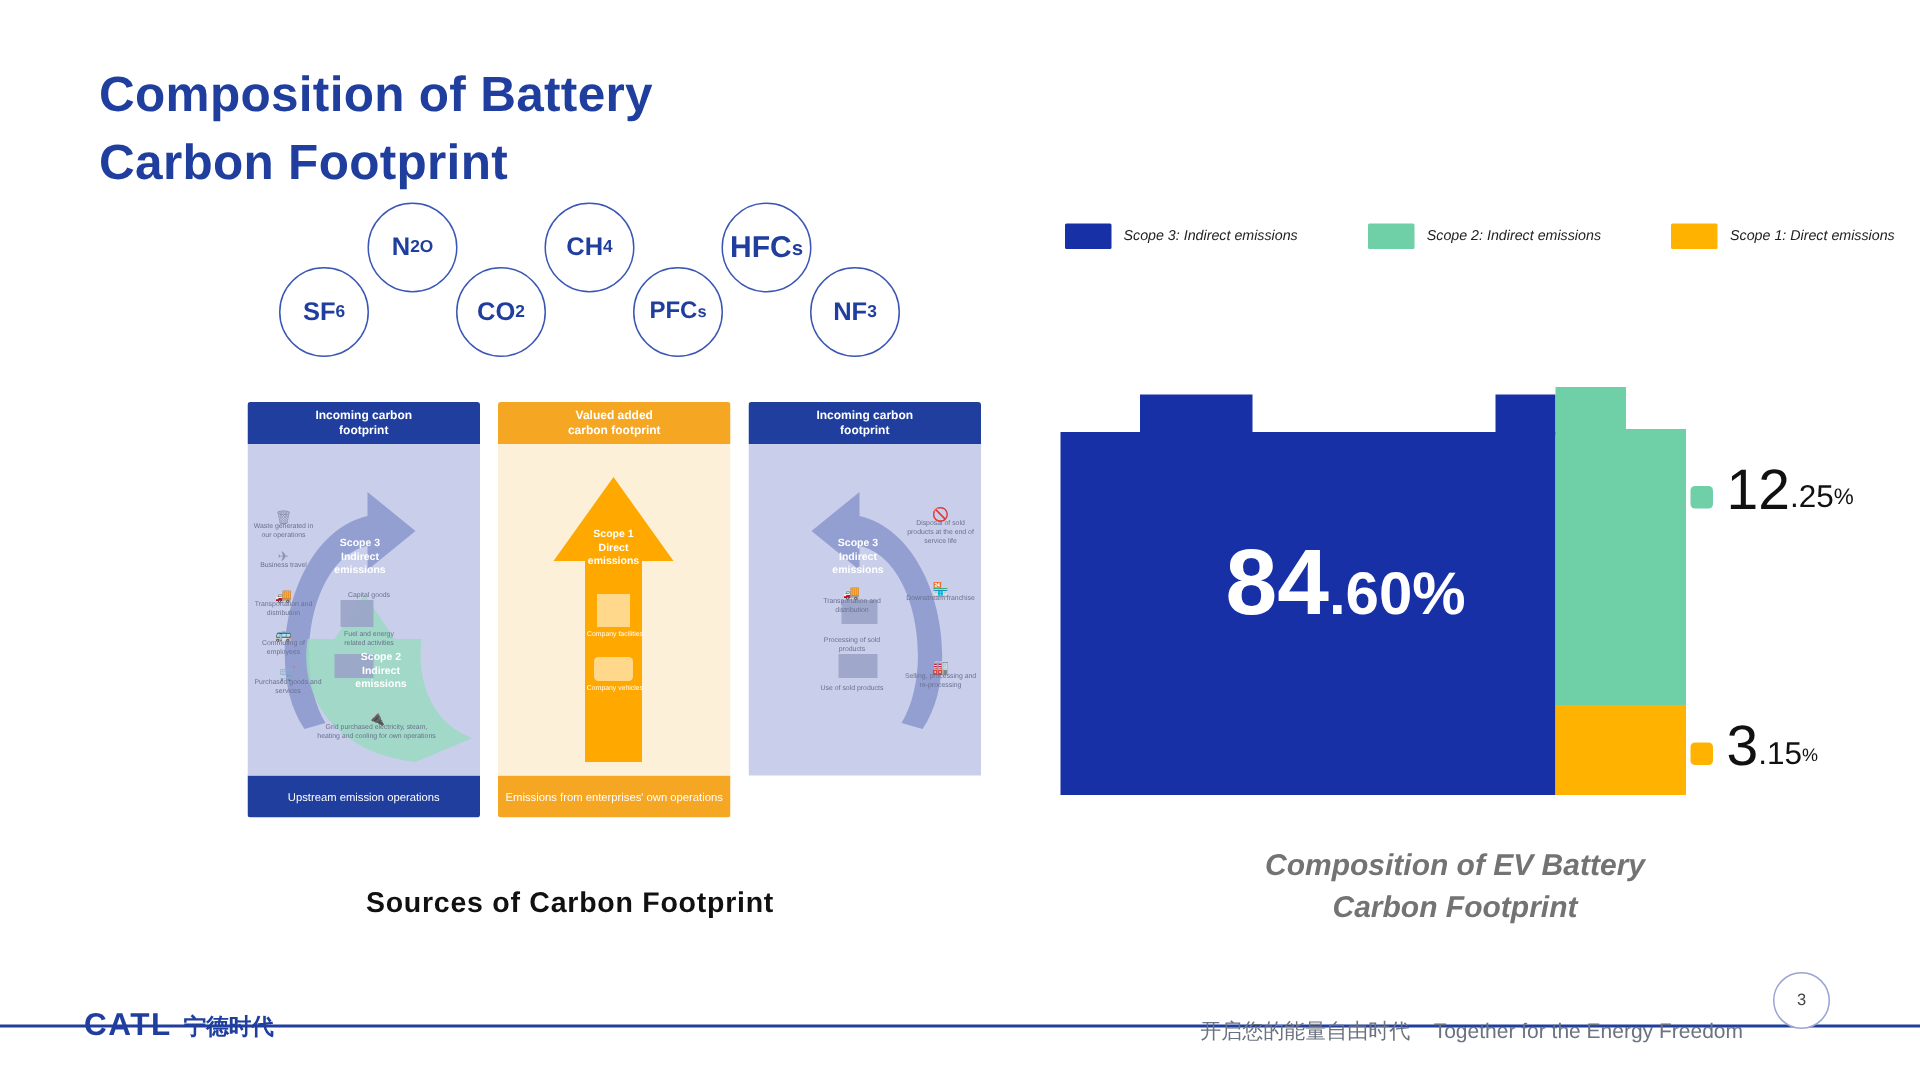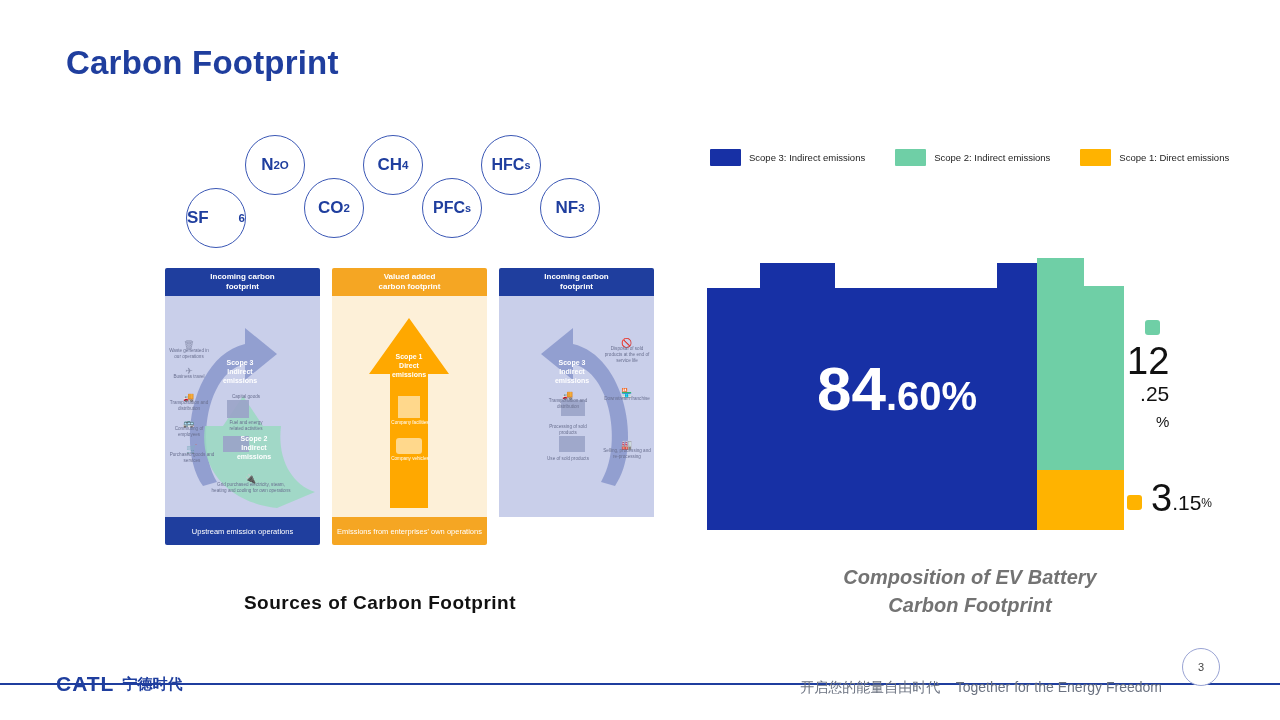--- a/index.html
+++ b/index.html
@@ -52,21 +52,21 @@
 
   .tiny{font-size:4.6px;line-height:6px;color:#6a7090;text-align:center;}
   .icon-s{color:#8a90ad;}
 
   .srcTitle{
     position:absolute;left:110px;top:592px;width:540px;text-align:center;
     font-size:19px;font-weight:bold;color:#111;letter-spacing:.5px;
   }
 
   
-  .legend{position:absolute;left:710px;top:149px;display:flex;align-items:center;gap:0;}
+  .legend{position:absolute;left:710px;top:149px;display:flex;align-items:center;gap:17px;font-style:italic;}
   .lg{display:flex;align-items:center;margin-right:30px;}
   .lg .sw{width:31px;height:17px;margin-right:8px;border-radius:1px;}
   .lg .lb{font-size:9.5px;color:#222;}
 
   
   .chart{position:absolute;left:707px;top:258px;width:420px;height:272px;}
   .seg{position:absolute;}
   .big-label{
     position:absolute;color:#fff;font-weight:bold;white-space:nowrap;
   }
@@ -95,45 +95,46 @@
     border:1px solid #9aa4d4;background:#fff;display:flex;align-items:center;justify-content:center;
     font-size:11px;color:#444;
   }
 </style>
 </head>
 <body>
 
 <div class="slide">
 
   <div class="title">
+    <span>Composition of Battery</span>
     <span>Carbon Footprint</span>
   </div>
 
   <div class="bubbles">
-    <div class="bubble" style="left:16px;top:58px;width:58px;height:58px;font-size:17px;justify-content:space-between;">
+    <div class="bubble" style="left:16px;top:48px;width:58px;height:58px;font-size:17px;">
       <span>SF</span>
         <span class="sub">6</span>
     </div>
     <div class="bubble" style="left:75px;top:5px;width:58px;height:58px;font-size:17px;">
       <span>N</span>
         <span class="sub">2O</span>
     </div>
     <div class="bubble" style="left:134px;top:48px;width:58px;height:58px;font-size:17px;">
       <span>CO</span>
         <span class="sub">2</span>
     </div>
     <div class="bubble" style="left:193px;top:5px;width:58px;height:58px;font-size:17px;">
       <span>CH</span>
         <span class="sub">4</span>
     </div>
     <div class="bubble" style="left:252px;top:48px;width:58px;height:58px;font-size:16px;">
       <span>PFC</span>
         <span class="sub">s</span>
     </div>
-    <div class="bubble" style="left:311px;top:5px;width:58px;height:58px;font-size:16px;">
+    <div class="bubble" style="left:311px;top:5px;width:58px;height:58px;font-size:20px;">
       <span>HFC</span>
         <span class="sub">s</span>
     </div>
     <div class="bubble" style="left:370px;top:48px;width:58px;height:58px;font-size:17px;">
       <span>NF</span>
         <span class="sub">3</span>
     </div>
   </div>
 
   <div class="panels">
@@ -287,21 +288,21 @@
 
     <div class="seg" style="left:330px;top:0px;width:47px;height:212px;background:#6fcfa6;"></div>
     <div class="seg" style="left:377px;top:28px;width:40px;height:184px;background:#6fcfa6;"></div>
 
     <div class="seg" style="left:330px;top:212px;width:87px;height:60px;background:#ffb300;"></div>
 
     <div class="big-label" style="left:110px;top:95px;">
       <span class="int">84</span><span class="dec">.60%</span>
     </div>
 
-    <div class="sidelbl" style="left:420px;top:62px;flex-direction:column;">
+    <div class="sidelbl" style="left:420px;top:50px;">
       <div class="dot" style="background:#6fcfa6;"></div>
       <span class="int">12</span>
         <span class="dec">.25</span>
         <span class="pct">%</span>
     </div>
 
     <div class="sidelbl" style="left:420px;top:221px;">
       <div class="dot" style="background:#ffb300;"></div>
       <span class="int">3</span>
         <span class="dec">.15</span>

